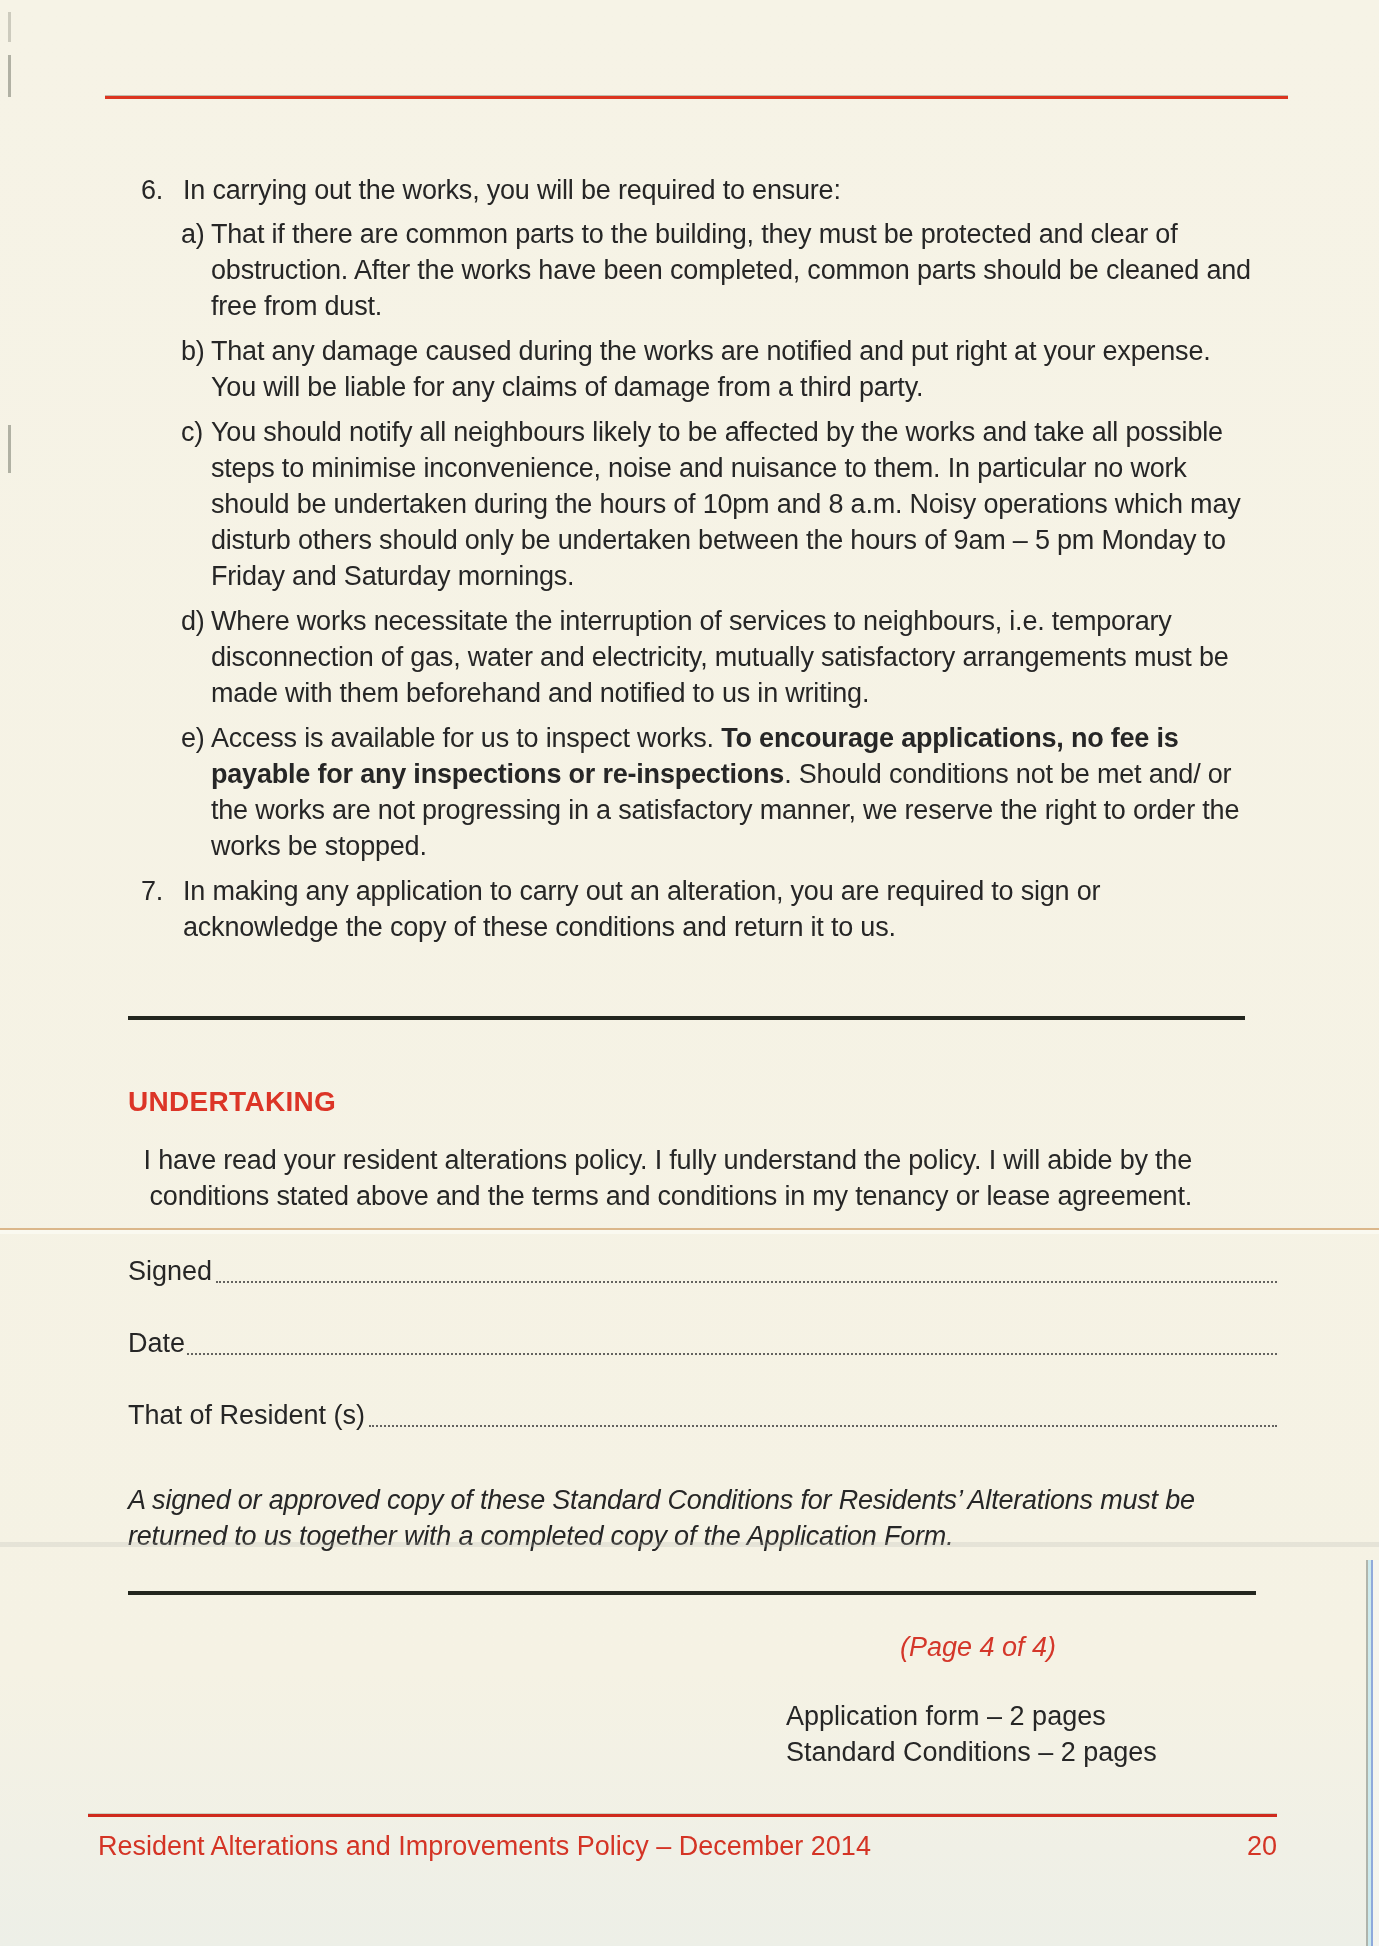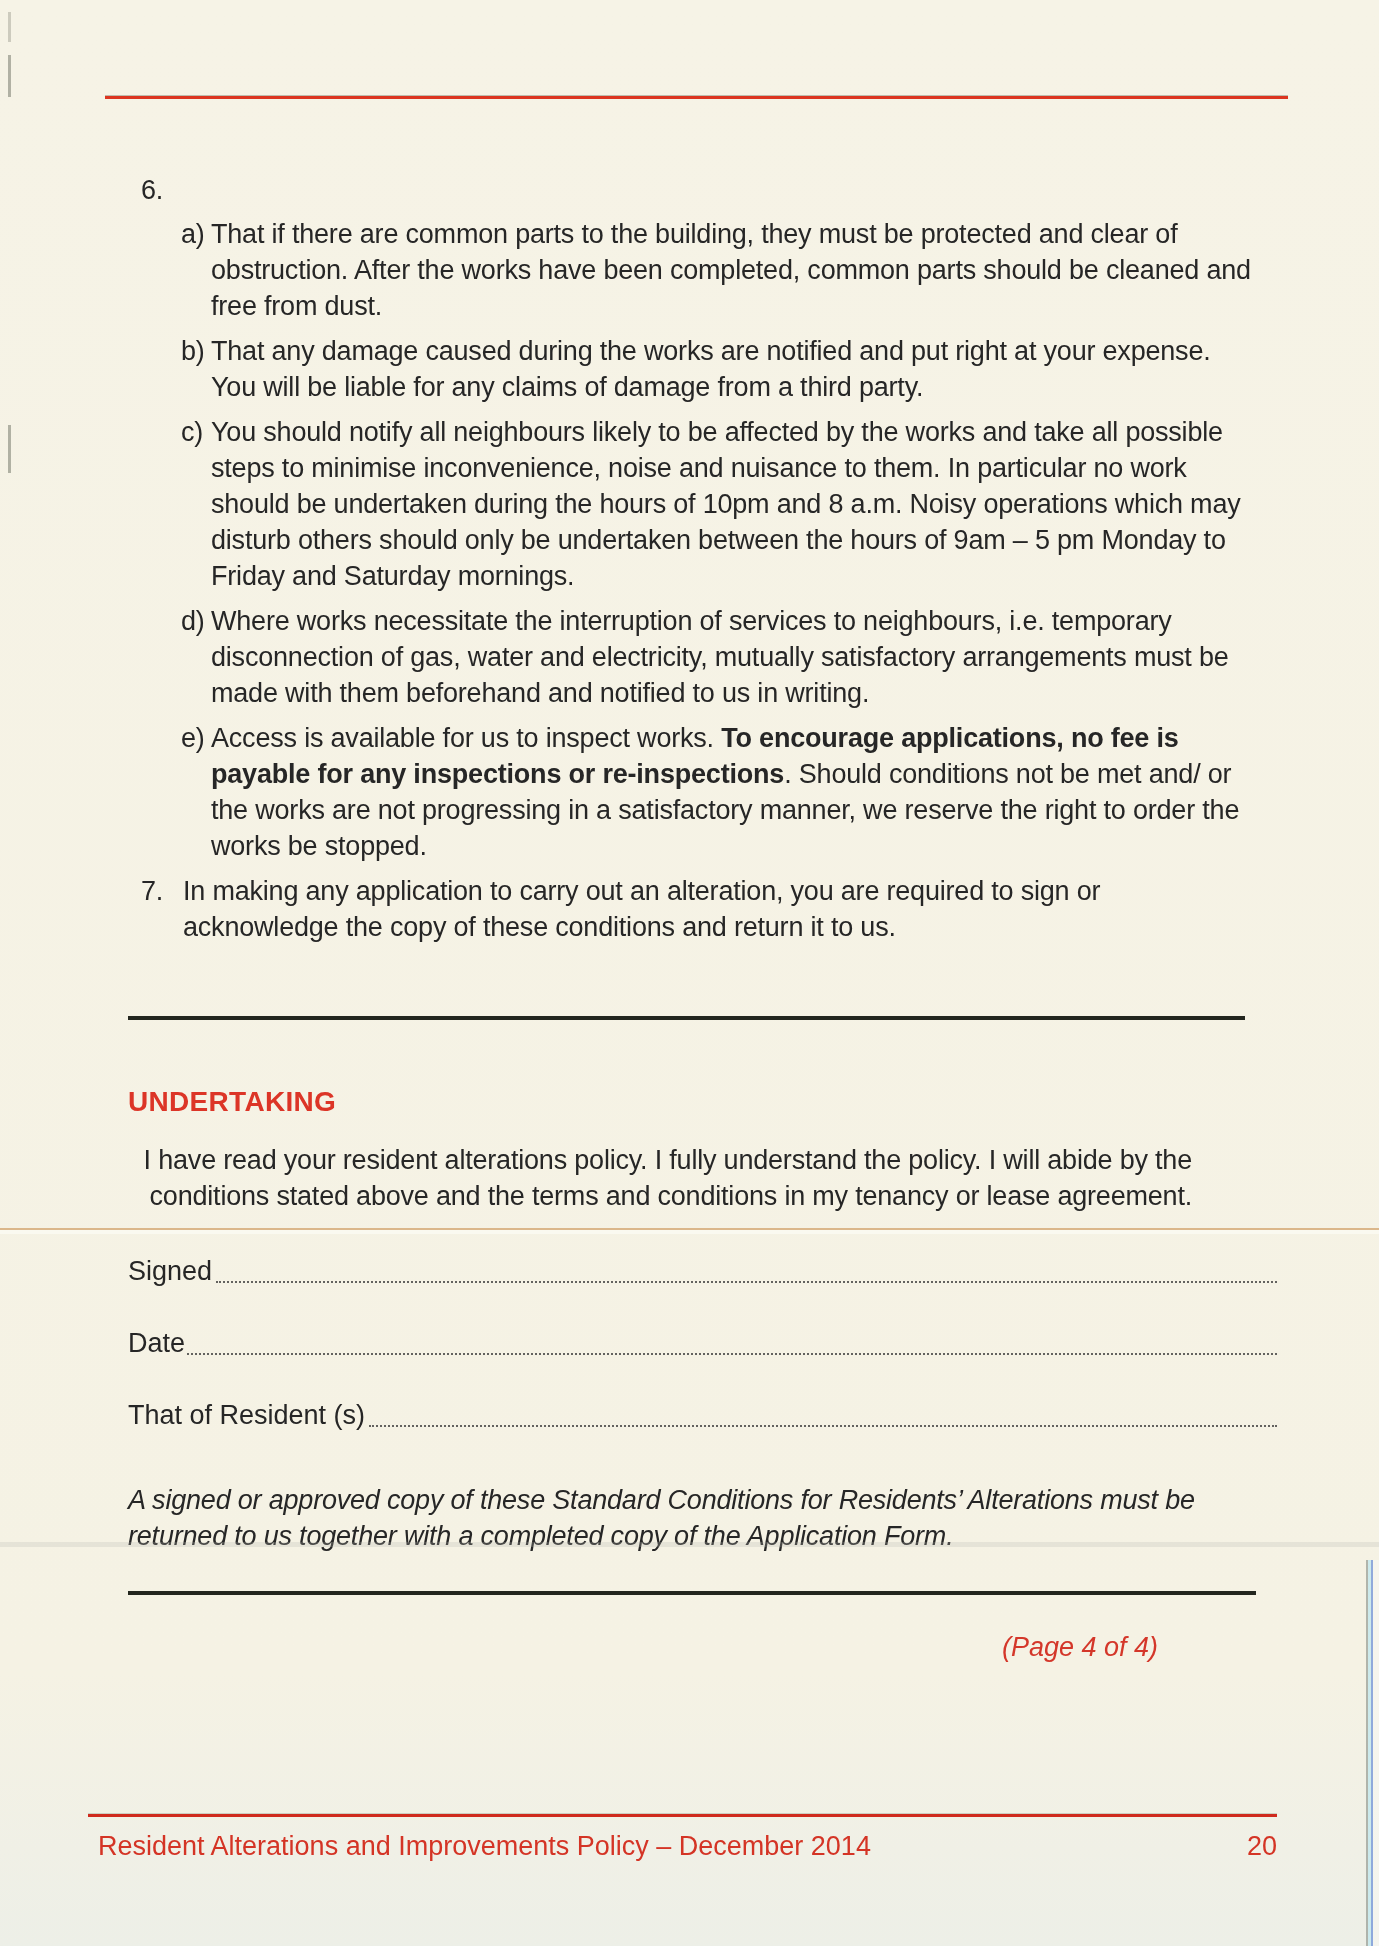--- a/index.html
+++ b/index.html
@@ -32,37 +32,38 @@
   .letter{width:30px;flex:none;}
   .itext{width:1050px;}
   .i7text{width:1040px;}
   b{font-weight:bold;}
   .heading-red{left:128px;top:1086px;font-size:28px;font-weight:bold;color:#dc3527;letter-spacing:.3px;text-align:center;}
   .para{left:128px;width:1064px;text-align:right;}
   .sig-row{left:128px;width:1149px;display:flex;align-items:flex-end;font-size:27px;line-height:34px;}
   .sig-label{flex:none;white-space:pre;}
   .leader{flex:1;border-bottom:2px dotted #4a4a48;margin-bottom:5px;margin-left:4px;opacity:.85;}
   .note{left:128px;width:1115px;font-style:italic;}
-  .pageref{left:900px;top:1632px;width:360px;text-align:center;color:#d4372a;font-style:italic;font-size:27px;}
+  .pageref{left:900px;top:1632px;width:360px;text-align:left;color:#d4372a;font-style:italic;font-size:27px;}
   .attach{left:786px;top:1698px;font-size:27px;line-height:36px;}
   .footer-row{left:98px;top:1830px;width:1179px;display:flex;justify-content:space-between;color:#d43425;font-size:27px;line-height:32px;text-align:center;}
 </style>
 </head>
 <body>
 
 <div class="page">
 
   <div class="abs rule-red-top"></div>
   <div class="abs edge-left-1"></div>
   <div class="abs edge-left-2"></div>
   <div class="abs edge-left-3"></div>
   <div class="abs edge-right"></div>
 
   <div class="abs body-text row" style="left:141px;top:172px;width:1120px;">
     <span class="num">6.</span>
+    <span>In carrying out the works, you will be required to ensure:</span>
   </div>
 
   <div class="abs body-text row" style="left:181px;top:216px;">
     <span class="letter">a)</span>
     <span class="itext">That if there are common parts to the building, they must be protected and clear of obstruction. After the works have been completed, common parts should be cleaned and free from dust.</span>
   </div>
 
   <div class="abs body-text row" style="left:181px;top:333px;">
     <span class="letter">b)</span>
     <span class="itext">That any damage caused during the works are notified and put right at your expense. You will be liable for any claims of damage from a third party.</span>
@@ -110,20 +111,24 @@
     <span class="leader"></span>
   </div>
 
   <div class="abs body-text note" style="top:1482px;">A signed or approved copy of these Standard Conditions for Residents’ Alterations must be returned to us together with a completed copy of the Application Form.</div>
 
   <div class="abs artifact-band"></div>
   <div class="abs rule-dark rule-dark-2"></div>
 
   <div class="abs pageref">(Page 4 of 4)</div>
 
+  <div class="abs attach">
+    <div>Application form – 2 pages</div>
+    <div>Standard Conditions – 2 pages</div>
+  </div>
 
   <div class="abs rule-red-footer"></div>
   <div class="abs footer-row">
     <span>Resident Alterations and Improvements Policy – December 2014</span>
     <span>20</span>
   </div>
 
 </div>
 
 </body></html>

